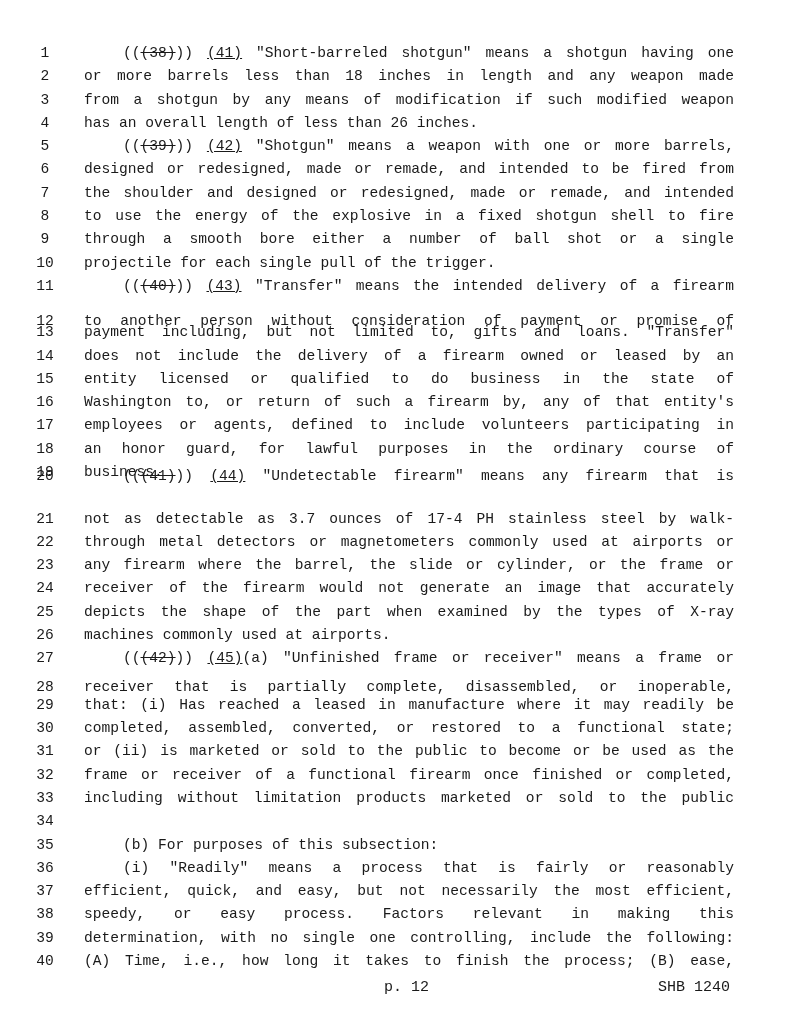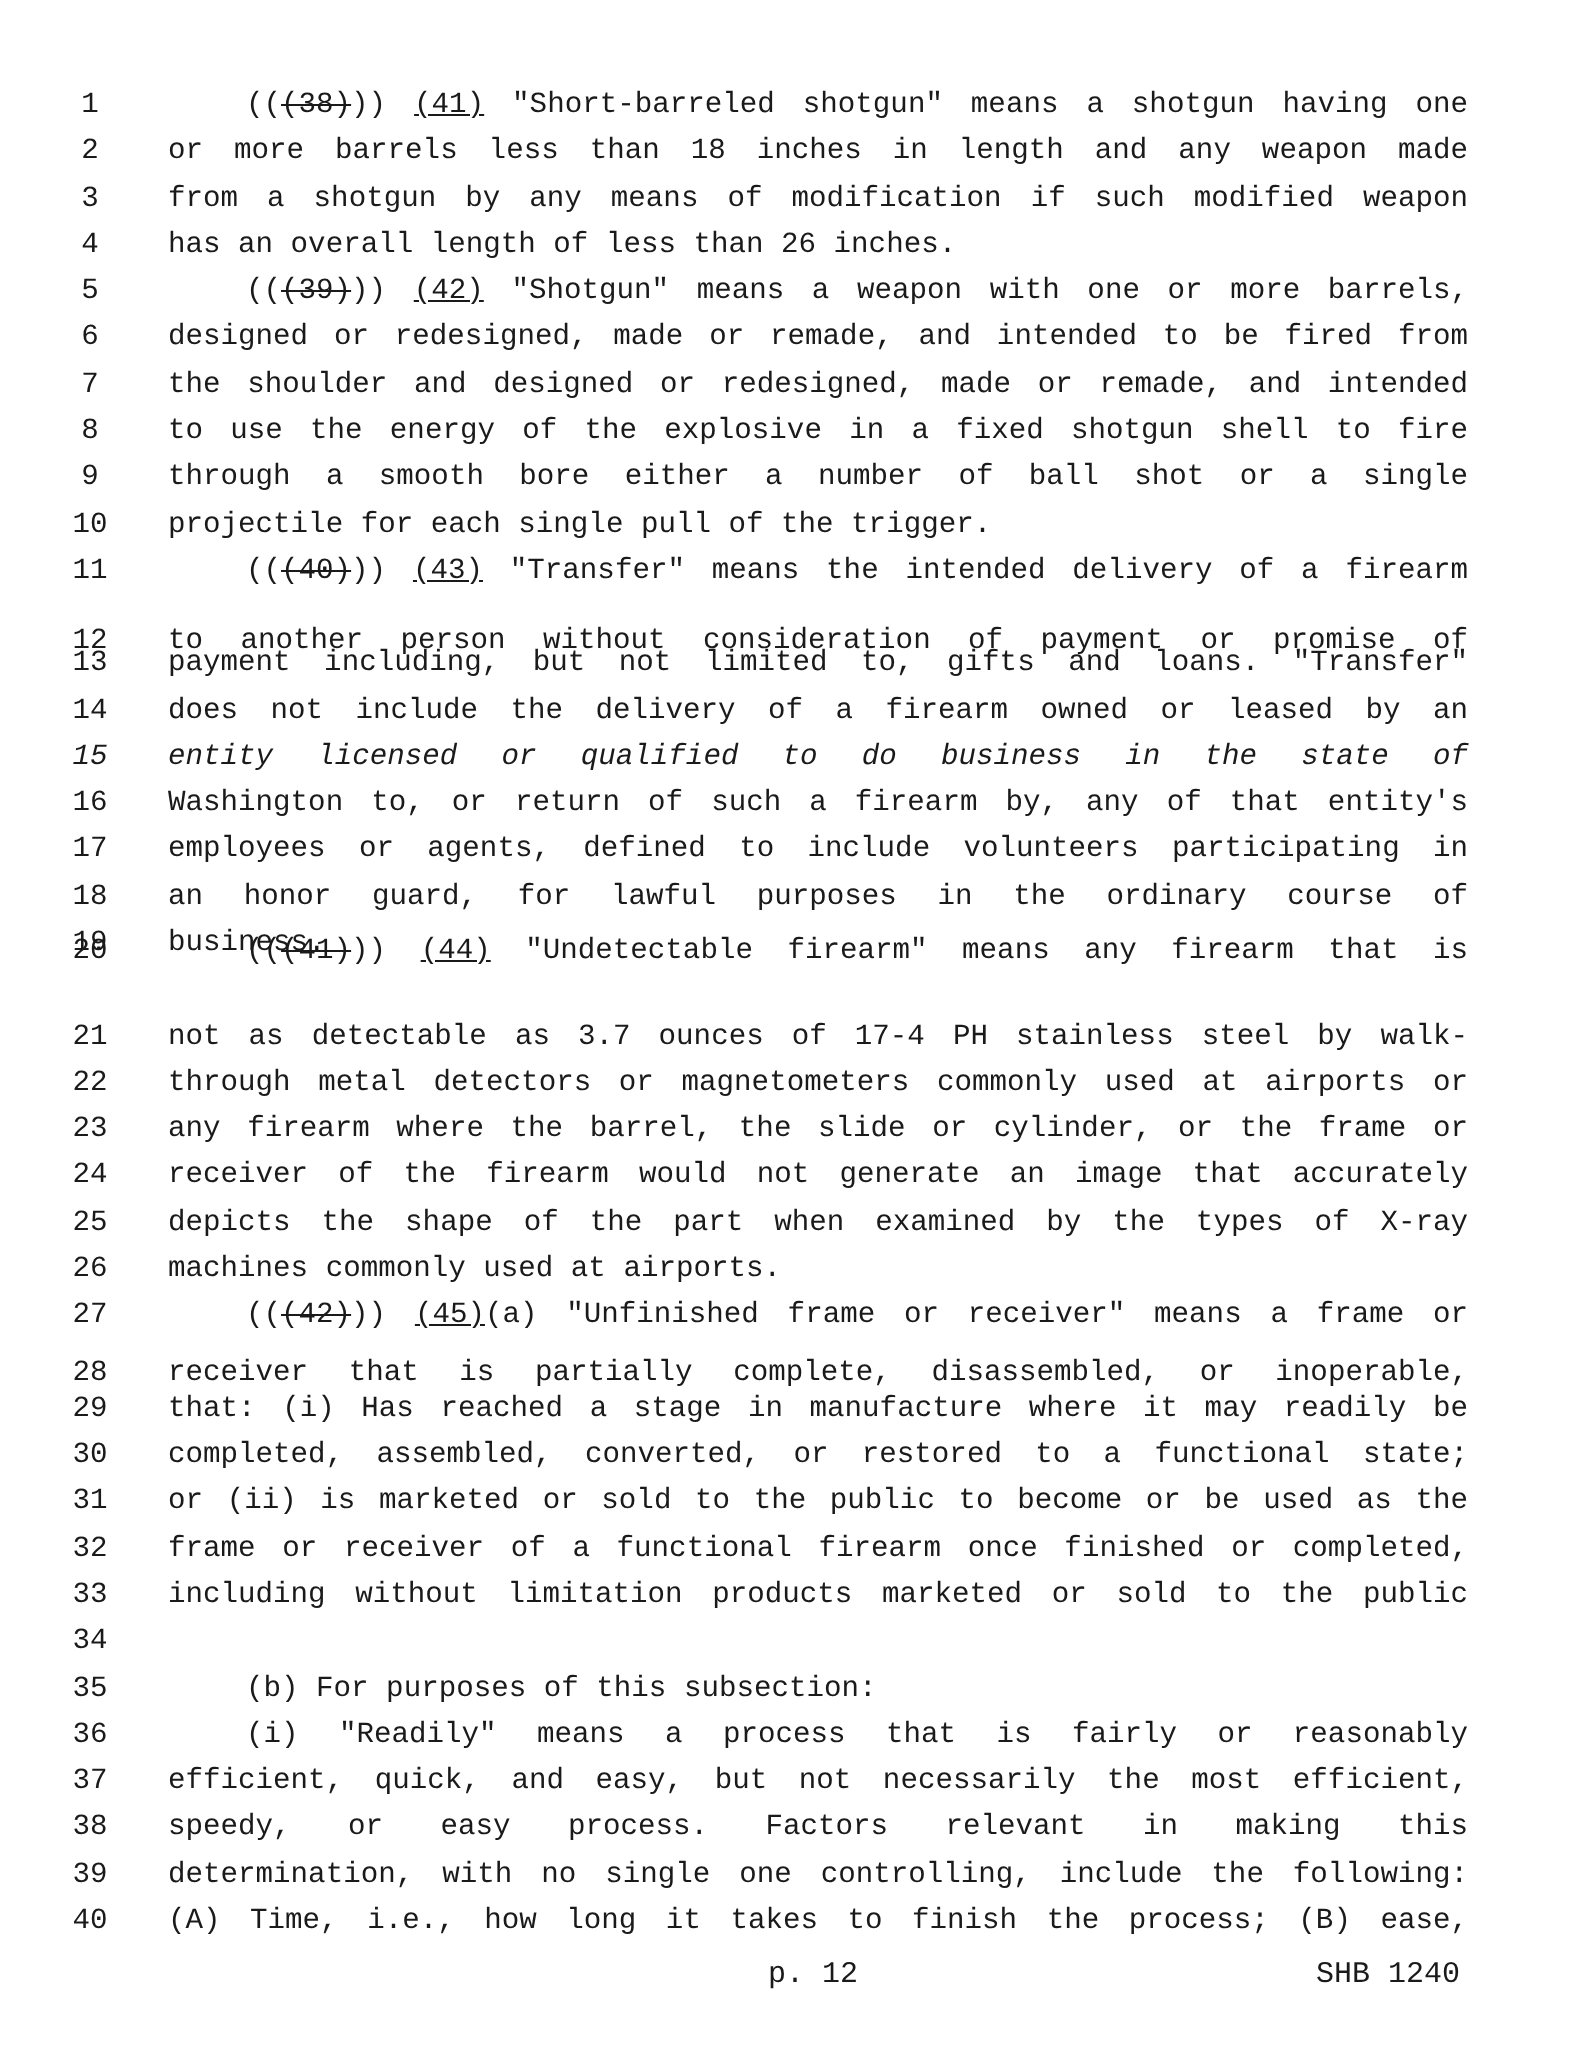--- a/index.html
+++ b/index.html
@@ -70,21 +70,21 @@
         <span class="text just"><span>to another person without consideration of payment or promise of</span></span>
       </div>
       <div class="line" style="top: 321.36px;">
         <span class="num">13</span>
         <span class="text just"><span>payment including, but not limited to, gifts and loans. "Transfer"</span></span>
       </div>
       <div class="line" style="top: 344.64px;">
         <span class="num">14</span>
         <span class="text just"><span>does not include the delivery of a firearm owned or leased by an</span></span>
       </div>
-      <div class="line" style="top: 367.92px; font-style: italic;">
+      <div class="line" style="top: 367.92px;">
         <span class="num">15</span>
         <span class="text just"><span>entity licensed or qualified to do business in the state of</span></span>
       </div>
       <div class="line" style="top: 391.2px;">
         <span class="num">16</span>
         <span class="text just"><span>Washington to, or return of such a firearm by, any of that entity's</span></span>
       </div>
       <div class="line" style="top: 414.48px;">
         <span class="num">17</span>
         <span class="text just"><span>employees or agents, defined to include volunteers participating in</span></span>
@@ -128,21 +128,21 @@
       <div class="line" style="top: 647.28px;">
         <span class="num">27</span>
         <span class="text just indent"><span>((</span><span class="strike">(42)</span><span>)) </span><span class="under">(45)</span><span>(a) "Unfinished frame or receiver" means a frame or</span></span>
       </div>
       <div class="line" style="top: 676px;">
         <span class="num">28</span>
         <span class="text just"><span>receiver that is partially complete, disassembled, or inoperable,</span></span>
       </div>
       <div class="line" style="top: 693.84px;">
         <span class="num">29</span>
-        <span class="text just"><span>that: (i) Has reached a stage in manufacture where it may readily be</span></span>
+        <span class="text just"><span>that: (i) Has reached a leased in manufacture where it may readily be</span></span>
       </div>
       <div class="line" style="top: 717.12px;">
         <span class="num">30</span>
         <span class="text just"><span>completed, assembled, converted, or restored to a functional state;</span></span>
       </div>
       <div class="line" style="top: 740.4px;">
         <span class="num">31</span>
         <span class="text just"><span>or (ii) is marketed or sold to the public to become or be used as the</span></span>
       </div>
       <div class="line" style="top: 763.68px;">

